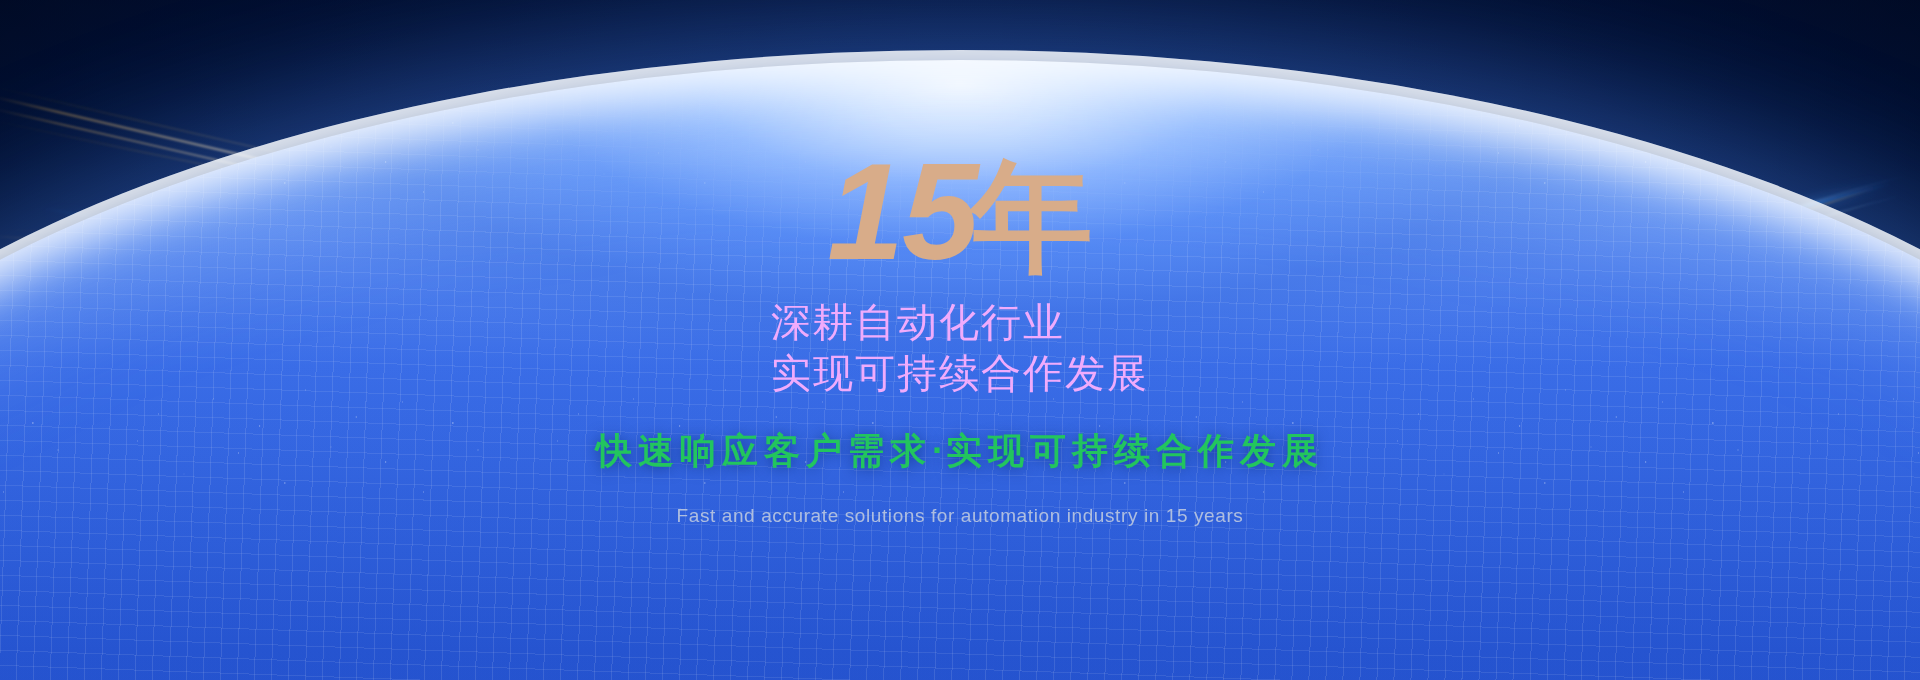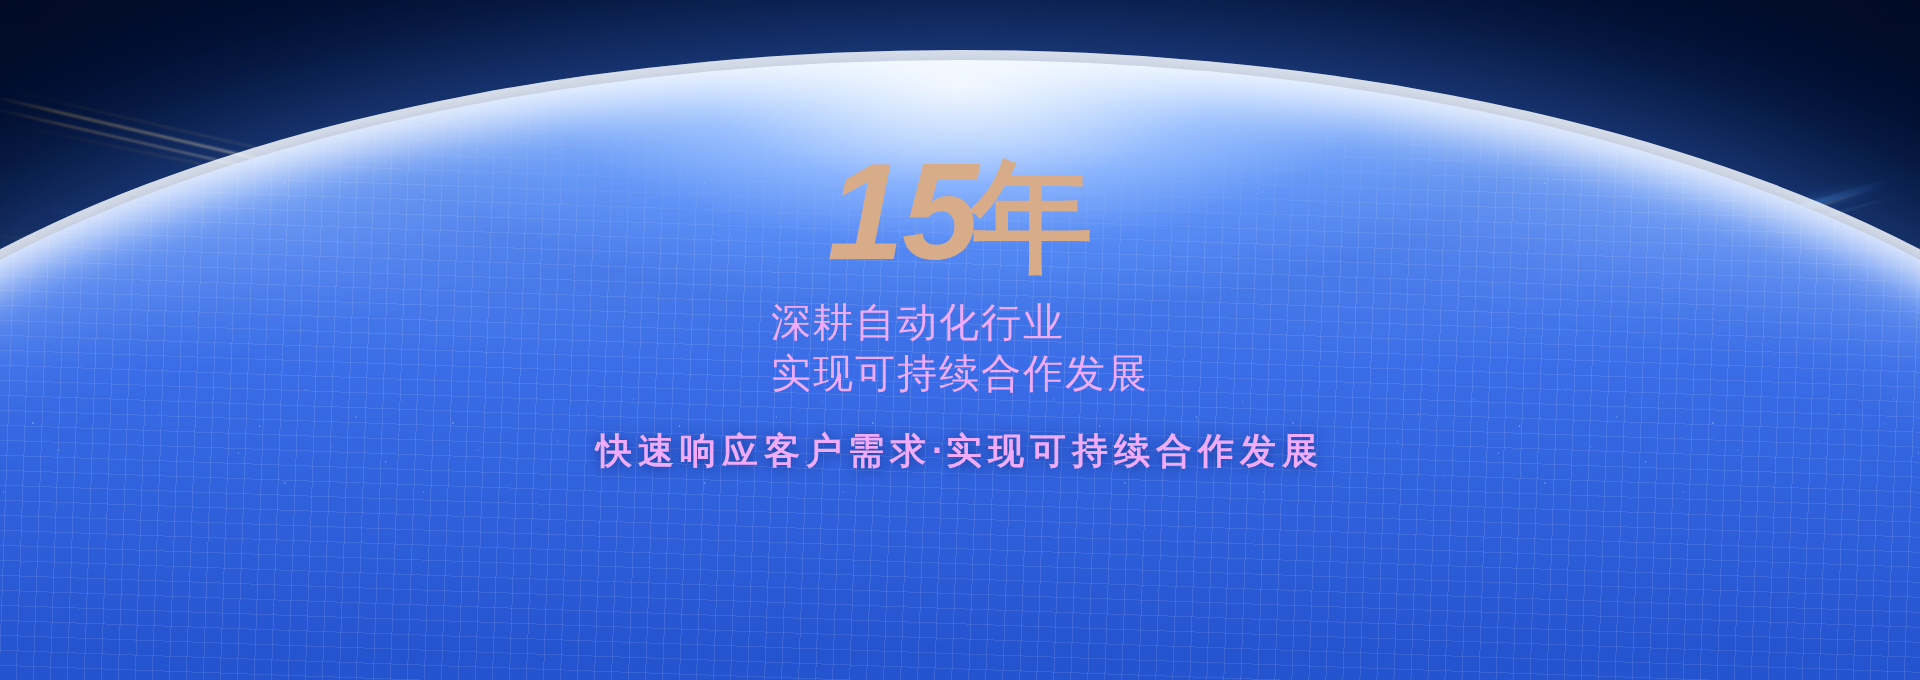--- a/index.html
+++ b/index.html
@@ -156,21 +156,21 @@
     font-size: 40px;
     line-height: 1.28;
     letter-spacing: 2px;
     white-space: nowrap;
     font-weight: 400;
   }
   .slogan {
     margin-top: 28px;
     font-size: 36px;
     font-weight: 700;
-    color: #f0abfc;
+    color: #22c55e;
     letter-spacing: 6px;
     white-space: nowrap;
     text-shadow: 0 2px 14px rgba(10,40,120,0.7);
   }
   .slogan .dot { letter-spacing: 2px; }
   .eng {
     margin-top: 26px;
     color: #b9c6e0;
     font-size: 19px;
     line-height: 1.5;
@@ -349,16 +349,17 @@
 
       <div class="subhead">
         <div>深耕自动化行业</div>
         <div>实现可持续合作发展</div>
       </div>
     </div>
 
     <div class="slogan"><span>快速响应客户需求</span><span class="dot">·</span><span>实现可持续合作发展</span></div>
 
     <div class="eng">
+      <div>Fast and accurate solutions for automation industry in 15 years</div>
     </div>
 
   </div>
 </div>
 
 </body></html>

